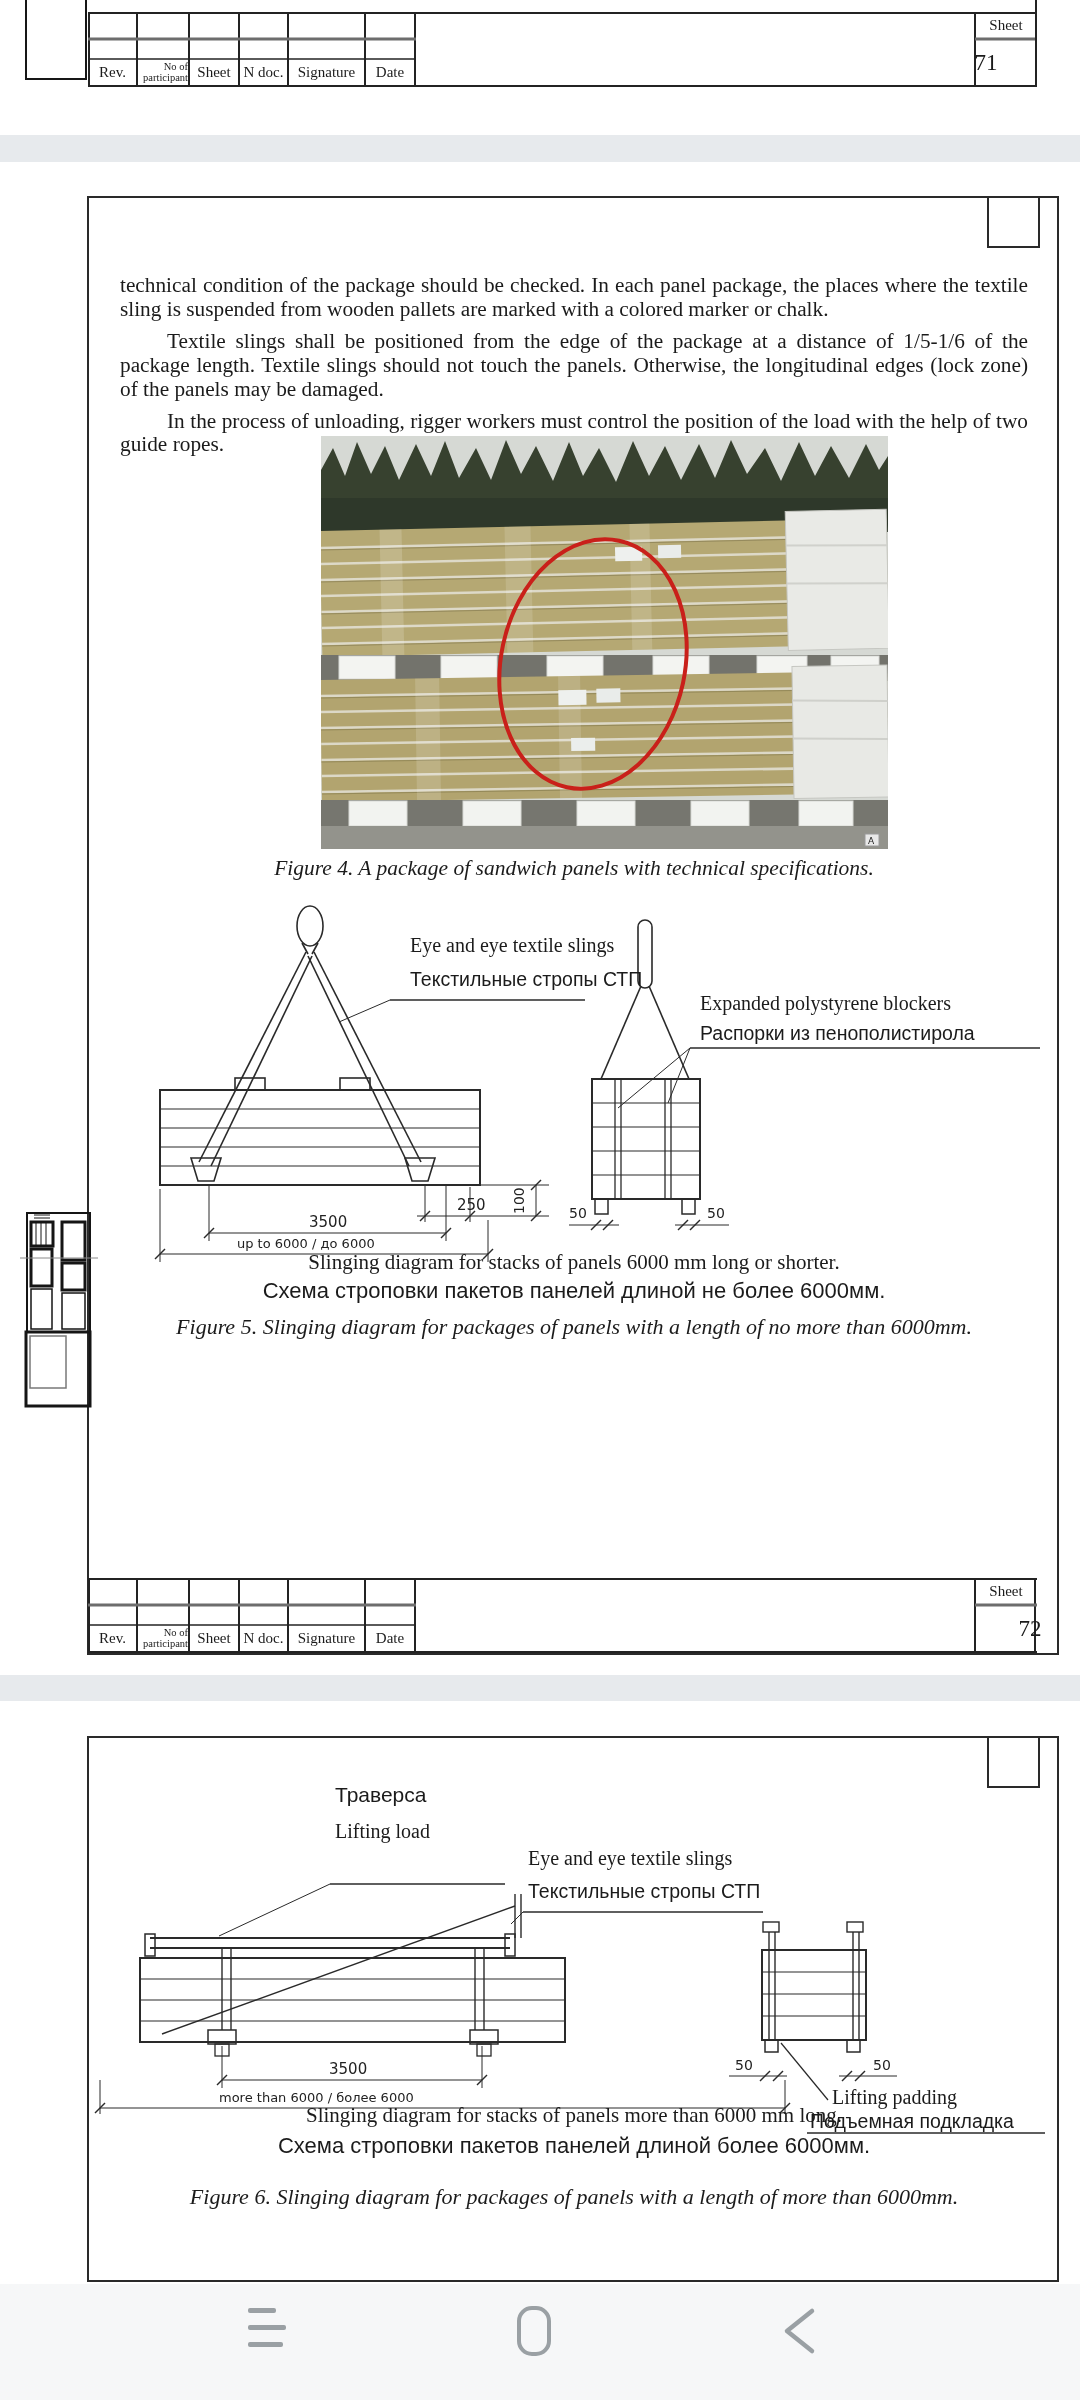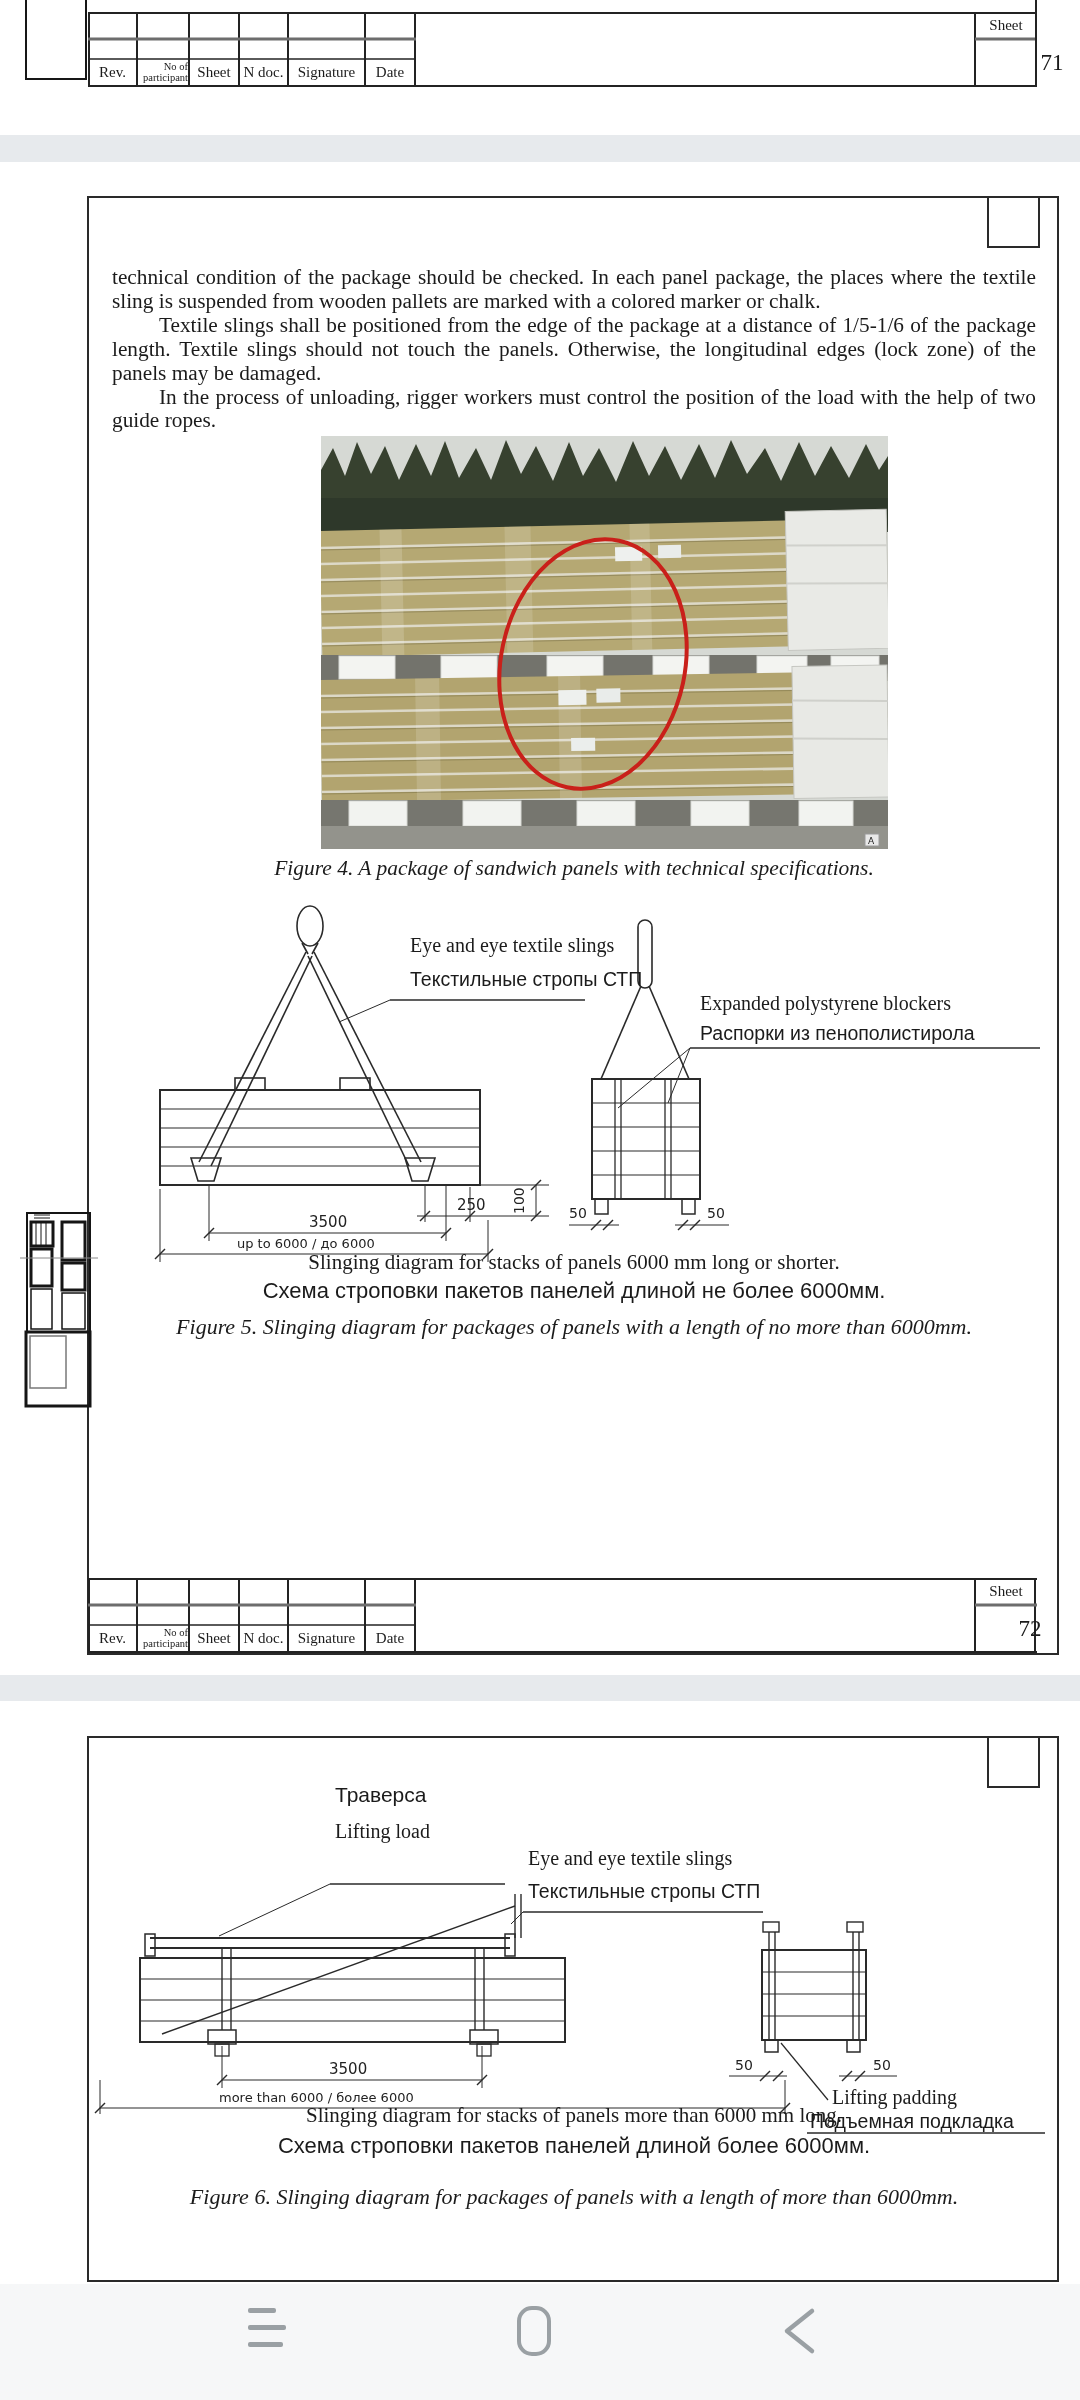--- a/index.html
+++ b/index.html
@@ -12,21 +12,21 @@
         border:2px solid #2a2a2a;box-sizing:border-box}
   .cornerbox{position:absolute;width:53px;height:52px;border:2px solid #2a2a2a;
         box-sizing:border-box;background:#fff}
   .tb{position:absolute;left:88px;width:949px;height:75px}
   .tb .cell{position:absolute;display:flex;align-items:center;justify-content:center;
         font-size:15px;text-align:right;line-height:1.05}
   .tb .tiny{font-size:10.5px;line-height:10.5px}
   .tb .num{font-size:23px}
   .para{position:absolute;left:112px;top:266px;width:924px;text-align:justify;
         font-size:21.3px;line-height:23.9px}
-  .para p{margin:0}
+  .para p{margin:8px}
   .para p.ind{text-indent:47px}
   .cap{position:absolute;left:112px;width:924px;text-align:center}
   .capser{font-size:21px}
   .capsans{font-family:"Liberation Sans",sans-serif;font-size:22px}
   .capital{font-style:italic;font-size:22px}
   .lbl-en{position:absolute;font-size:20px;white-space:nowrap}
   .lbl-ru{position:absolute;font-family:"Liberation Sans",sans-serif;font-size:19.5px;white-space:nowrap}
   svg text{font-family:"DejaVu Sans",sans-serif;fill:#222}
   .navbar{position:absolute;left:0;top:2284px;width:1080px;height:116px;background:#f6f7f8}
   .nav-home{position:absolute;left:517px;top:2306px;width:34px;height:50px;
@@ -58,21 +58,21 @@
     </g>
     <line x1="0" y1="47" x2="328" y2="47" stroke="#232323" stroke-width="1.3"></line>
   </svg>
   <div class="cell" style="left:0;top:49px;width:49px;height:24px">Rev.</div>
   <div class="cell tiny" style="left:50px;top:47px;width:50px;height:27px">No of participant</div>
   <div class="cell" style="left:101px;top:49px;width:50px;height:24px">Sheet</div>
   <div class="cell" style="left:151px;top:49px;width:49px;height:24px">N doc.</div>
   <div class="cell" style="left:200px;top:49px;width:77px;height:24px">Signature</div>
   <div class="cell" style="left:277px;top:49px;width:50px;height:24px">Date</div>
   <div class="cell" style="left:887px;top:2px;width:62px;height:24px">Sheet</div>
-  <div class="cell num" style="left:938px;top:29px;width:52px;height:44px">71</div>
+  <div class="cell num" style="left:872px;top:29px;width:52px;height:44px">71</div>
 </div>
 <div class="v" style="left:1035px;top:0;width:2px;height:87px"></div>
 
 <div class="sep" style="top:135px;height:27px"></div>
 
 <div class="page" style="top:196px;height:1459px"></div>
 <div class="cornerbox" style="left:987px;top:196px"></div>
 
 <div class="para">
   <p>technical condition of the package should be checked. In each panel package, the places where the textile sling is suspended from wooden pallets are marked with a colored marker or chalk.</p>

